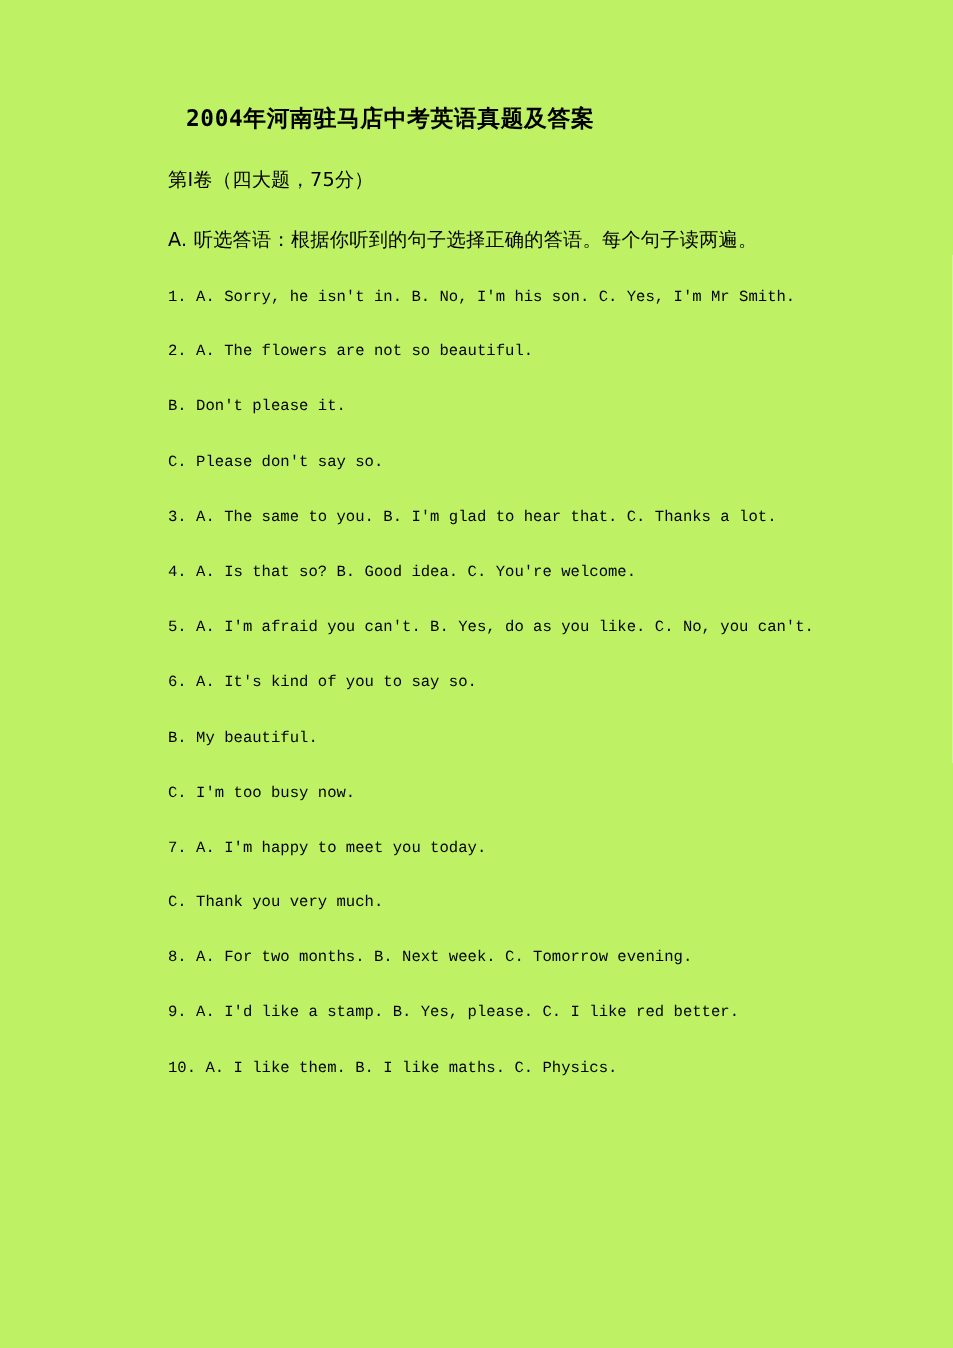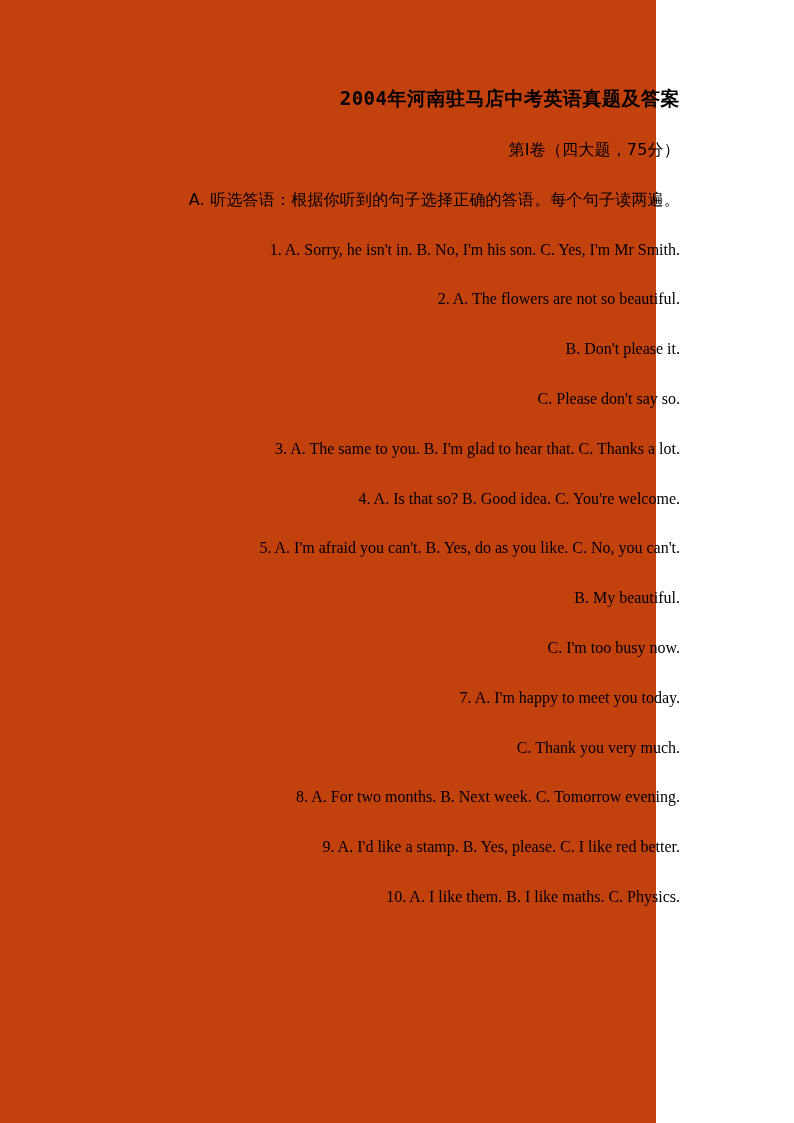--- a/index.html
+++ b/index.html
@@ -12,42 +12,41 @@
     height: 1123px;
     font-family: "Liberation Serif", serif;
     color: #000000;
     position: relative;
     overflow: hidden;
   }
   .page {
     position: absolute;
     left: 0;
     top: 0;
-    width: 656px;
+    width: 794px;
     height: 1123px;
-    background: #c2410c;
-    text-align: right;
+    background: #bef264;
   }
   .content {
     position: absolute;
     left: 140px;
     top: 86px;
     width: 540px;
   }
   .doc-title {
     font-family: "DejaVu Sans Mono", monospace;
     font-size: 19px;
     letter-spacing: 0.5px;
     color: #000;
     margin: 0 0 28px 15px;
     white-space: nowrap;
   }
   .para {
-    font-family: Liberation Serif, serif;
-    font-size: 16px;
+    font-family: Liberation Mono, monospace;
+    font-size: 13px;
     line-height: 1.3;
     margin: 0 0 29px 0;
     white-space: nowrap;
     color: #000;
   }
   .para.cjk {
     font-family: "DejaVu Sans", sans-serif;
     font-size: 16px;
     letter-spacing: 0.2px;
   }
@@ -61,20 +60,21 @@
     <div id="paragraph-container">
         <p class="para cjk">第I卷（四大题，75分）</p>
         <p class="para cjk">A. 听选答语：根据你听到的句子选择正确的答语。每个句子读两遍。</p>
         <p class="para">1. A. Sorry, he isn't in. B. No, I'm his son. C. Yes, I'm Mr Smith.</p>
         <p class="para">2. A. The flowers are not so beautiful.</p>
         <p class="para">B. Don't please it.</p>
         <p class="para">C. Please don't say so.</p>
         <p class="para">3. A. The same to you. B. I'm glad to hear that. C. Thanks a lot.</p>
         <p class="para">4. A. Is that so? B. Good idea. C. You're welcome.</p>
         <p class="para">5. A. I'm afraid you can't. B. Yes, do as you like. C. No, you can't.</p>
+        <p class="para">6. A. It's kind of you to say so.</p>
         <p class="para">B. My beautiful.</p>
         <p class="para">C. I'm too busy now.</p>
         <p class="para">7. A. I'm happy to meet you today.</p>
         <p class="para">C. Thank you very much.</p>
         <p class="para">8. A. For two months. B. Next week. C. Tomorrow evening.</p>
         <p class="para">9. A. I'd like a stamp. B. Yes, please. C. I like red better.</p>
         <p class="para">10. A. I like them. B. I like maths. C. Physics.</p>
       </div>
   </div>
 </div>

